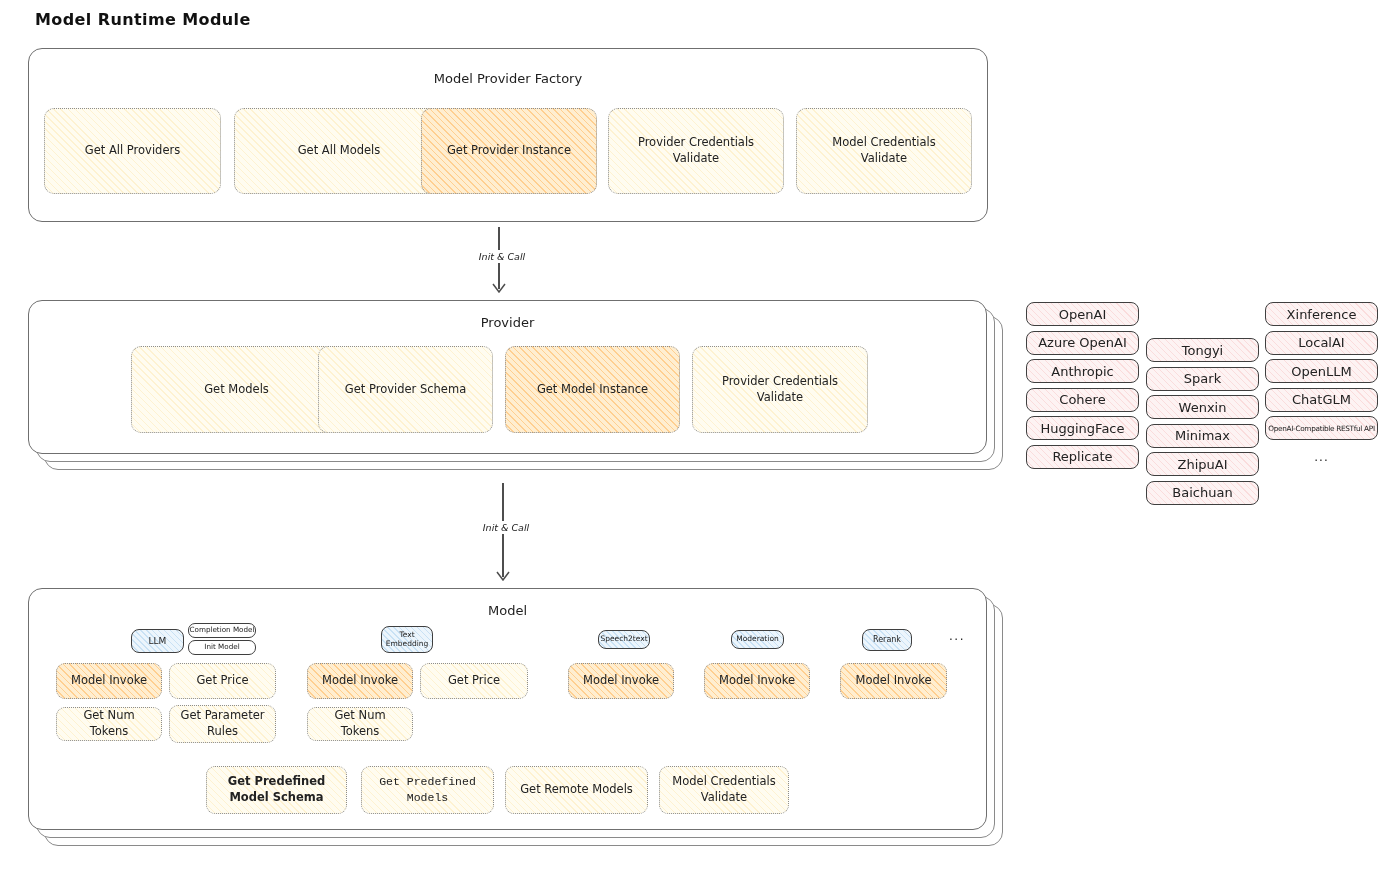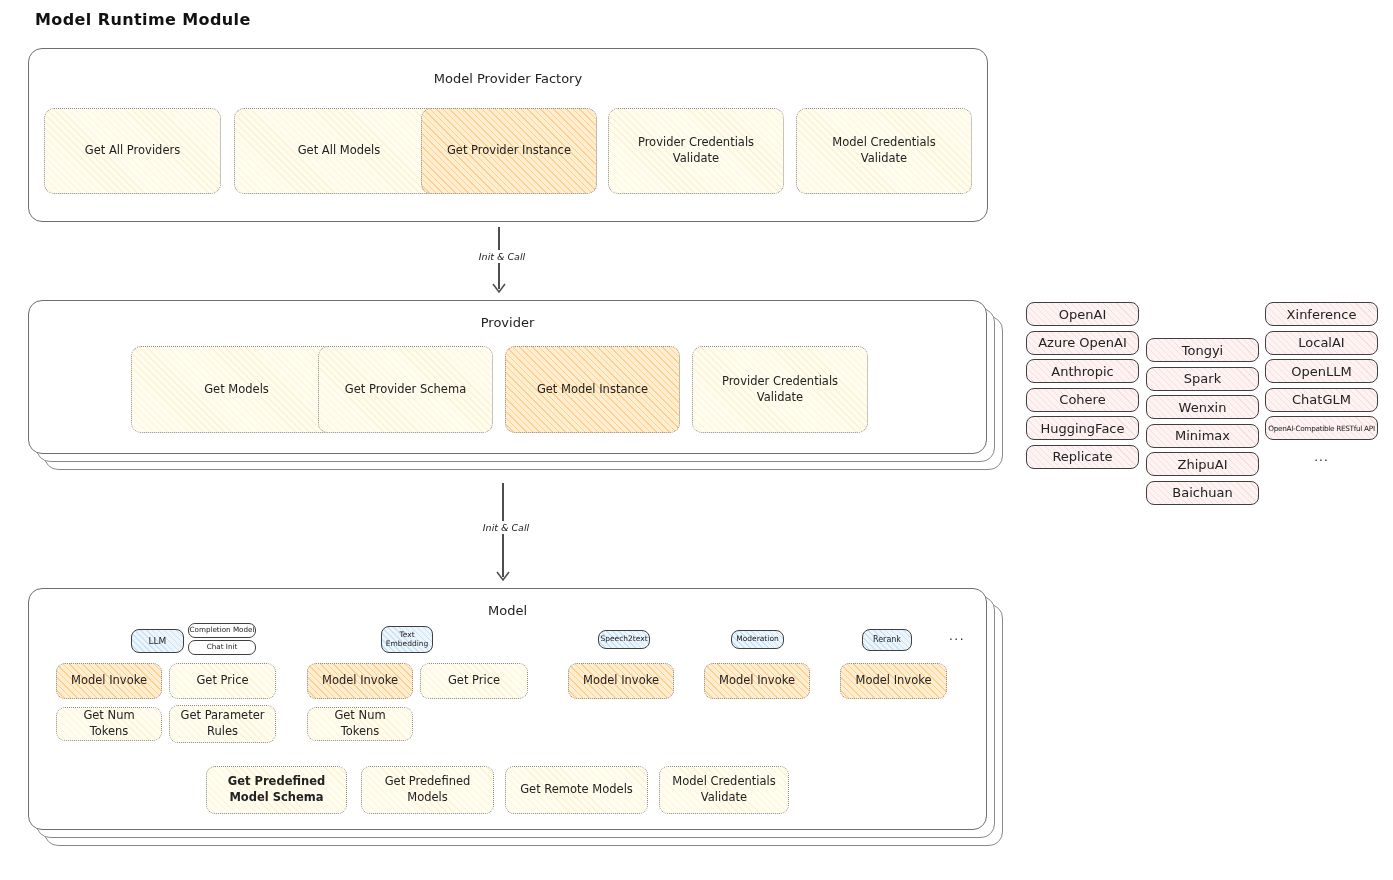--- a/index.html
+++ b/index.html
@@ -103,38 +103,38 @@
   </svg>
   <div class="arrow-label" style="left:471px;top:521px;width:64px;">Init &amp; Call</div>
 
   <div class="stack-shadow" style="left:44px;top:604px;width:957px;height:240px;"></div>
   <div class="stack-shadow" style="left:36px;top:596px;width:957px;height:240px;"></div>
   <div class="bigbox" style="left:28px;top:588px;width:957px;height:240px;">
     <div class="bigbox-title" style="top:14px;">Model</div>
 
     <div class="tag tag-blue" style="left:102px;top:40px;width:53px;height:24px;font-size:9px;">LLM</div>
     <div class="tag tag-white" style="left:159px;top:34px;width:68px;height:15px;font-size:7.2px;">Completion Model</div>
-    <div class="tag tag-white" style="left:159px;top:51px;width:68px;height:15px;font-size:7.2px;">Chat Init</div>
+    <div class="tag tag-white" style="left:159px;top:51px;width:68px;height:15px;font-size:7.2px;">Init Model</div>
     <div class="tag tag-blue" style="left:352px;top:37px;width:52px;height:27px;padding:1px 4px;">Text Embedding</div>
     <div class="tag tag-blue" style="left:569px;top:41px;width:52px;height:19px;">Speech2text</div>
     <div class="tag tag-blue" style="left:702px;top:41px;width:53px;height:19px;">Moderation</div>
     <div class="tag tag-blue" style="left:833px;top:40px;width:50px;height:22px;font-size:8px;">Rerank</div>
     <div class="dots" style="left:920px;top:40px;">...</div>
 
     <div class="node node-orange fn" style="left:27px;top:74px;width:106px;height:36px;">Model Invoke</div>
     <div class="node node-yellow fn" style="left:140px;top:74px;width:107px;height:36px;">Get Price</div>
     <div class="node node-orange fn" style="left:278px;top:74px;width:106px;height:36px;">Model Invoke</div>
     <div class="node node-yellow fn" style="left:391px;top:74px;width:108px;height:36px;">Get Price</div>
     <div class="node node-orange fn" style="left:539px;top:74px;width:106px;height:36px;">Model Invoke</div>
     <div class="node node-orange fn" style="left:675px;top:74px;width:106px;height:36px;">Model Invoke</div>
     <div class="node node-orange fn" style="left:811px;top:74px;width:107px;height:36px;">Model Invoke</div>
 
     <div class="node node-yellow fn" style="left:27px;top:118px;width:106px;height:34px;">Get Num Tokens</div>
     <div class="node node-yellow fn" style="left:140px;top:116px;width:107px;height:38px;">Get Parameter Rules</div>
     <div class="node node-yellow fn" style="left:278px;top:118px;width:106px;height:34px;">Get Num Tokens</div>
 
     <div class="node node-yellow fn" style="left:177px;top:177px;width:141px;height:48px;font-weight:bold;">Get Predefined Model Schema</div>
-    <div class="node node-yellow fn" style="left:332px;top:177px;width:133px;height:48px;">Get Predefined Models</div>
+    <div class="node node-yellow fn" style="left:332px;top:177px;width:133px;height:48px;font-family:Liberation Mono, monospace;">Get Predefined Models</div>
     <div class="node node-yellow fn" style="left:476px;top:177px;width:143px;height:48px;">Get Remote Models</div>
     <div class="node node-yellow fn" style="left:630px;top:177px;width:130px;height:48px;">Model Credentials Validate</div>
   </div>
 
 </div>
 
 </body></html>

